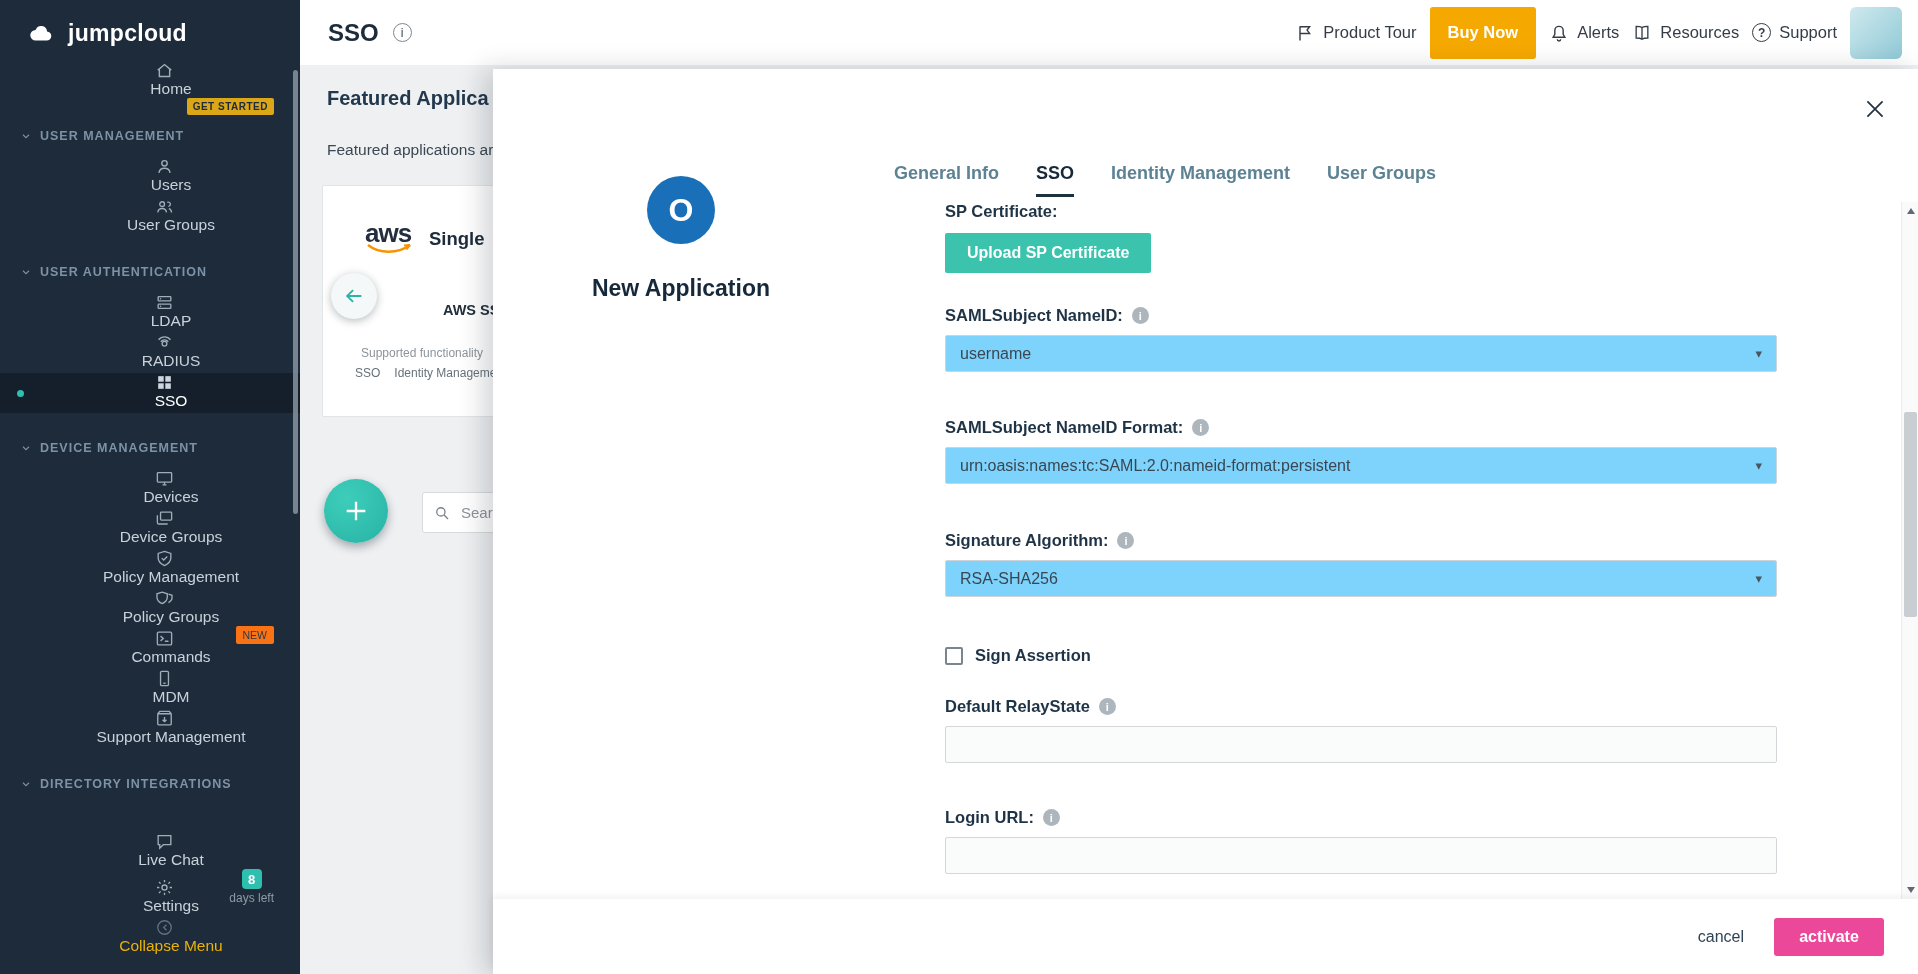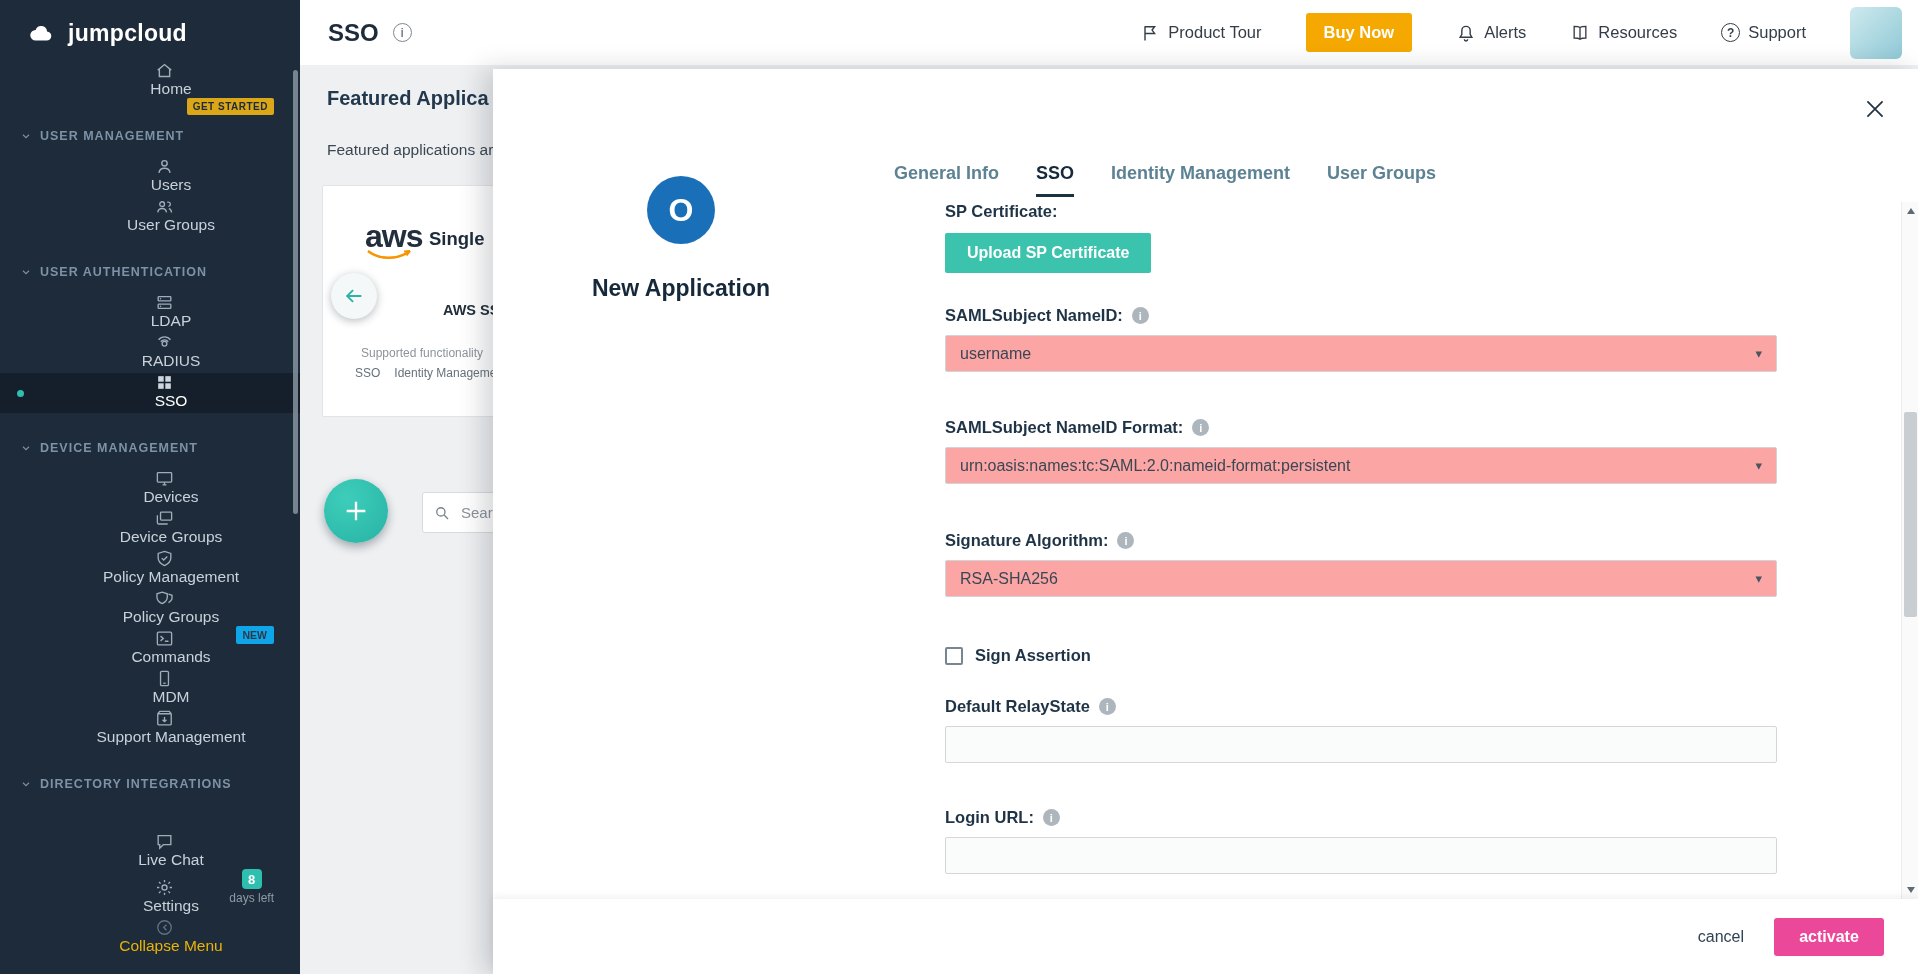--- a/index.html
+++ b/index.html
@@ -31,22 +31,22 @@
   .nav-section {
     display:flex; align-items:center; gap:8px; height:42px; margin-top:14px;
     padding-left:20px; color:#7d92a6; font-size:12.5px; font-weight:bold; letter-spacing:1px; cursor:pointer;
   }
   .nav-section svg { width:12px; height:12px; color:#7d92a6; }
   .badge-gold {
     margin-left:auto; margin-right:26px; background:#dba617; color:#1d2b3a;
     font-size:10px; font-weight:bold; letter-spacing:.5px; padding:3px 6px; border-radius:2px;
   }
   .badge-new {
-    margin-left:auto; margin-right:26px; background:#0ea5e9; color:#2c3a47;
-    font-size:10.5px; font-weight:bold; padding:3px 7px; border-radius:2px;
+    margin-left:auto; margin-right:26px; background:#f97316; color:#2c3a47;
+    font-size:10.5px; font-weight:normal; padding:3px 7px; border-radius:2px;
   }
   .side-footer { position:absolute; left:0; bottom:16px; width:300px; }
   .row-livechat { height:46px; }
   .chat-right { margin-left:auto; margin-right:26px; display:flex; flex-direction:column; align-items:center; }
   .badge-8 { width:20px; height:20px; background:#2ebfae; color:#fff; border-radius:4px; font-size:13px; font-weight:bold; display:flex; align-items:center; justify-content:center; }
   .days-left { font-size:12px; color:#8e9aa5; margin-top:2px; }
   .dim { color:#eab308; }
   .dim .nicon { color:#5f7181; }
   .side-scroll { position:absolute; right:2px; top:70px; width:5px; height:444px; background:#8d9aa5; border-radius:3px; opacity:.8; }
 
@@ -55,41 +55,41 @@
     position:absolute; left:300px; top:0; right:0; height:65px; background:#fff; z-index:4;
     display:flex; align-items:center; justify-content:space-between; padding:0 16px 0 28px;
   }
   .tb-left { display:flex; align-items:center; gap:14px; }
   .tb-title { font-size:24px; font-weight:bold; color:#1d2b3a; margin:0; }
   .info-outline {
     width:19px; height:19px; border:1.5px solid #7e8890; border-radius:50%; color:#7e8890;
     font-size:12px; font-weight:bold; display:inline-flex; align-items:center; justify-content:center; cursor:pointer;
   }
   .info-outline::after { content:"i"; }
-  .tb-right { display:flex; align-items:center; gap:44px; }
+  .tb-right { display:flex; gap:13px; }
   .tb-item { display:flex; align-items:center; gap:8px; color:#333d47; font-size:16.5px; cursor:pointer; }
   .tb-item svg { width:20px; height:20px; color:#333d47; }
   .q-icon { width:19px; height:19px; border:1.6px solid #333d47; border-radius:50%; font-size:12px; font-weight:bold; display:inline-flex; align-items:center; justify-content:center; }
   .q-icon::after { content:"?"; }
   .buy-btn {
     background:#f5a800; color:#fff; border:none; border-radius:3px; cursor:pointer;
     font-family:inherit; font-size:16.5px; font-weight:bold; padding:10px 18px;
   }
   .avatar { width:52px; height:52px; border-radius:6px; background:linear-gradient(135deg,#cfe9ee,#8fc9d6); cursor:pointer; }
 
   
   .page { position:absolute; left:300px; top:65px; right:0; bottom:0; }
   .page-heading { position:absolute; left:27px; top:22px; font-size:20px; font-weight:bold; color:#22384c; white-space:nowrap; }
   .page-subtext { position:absolute; left:27px; top:76px; font-size:15.5px; color:#3c4753; white-space:nowrap; }
   .app-card {
     position:absolute; left:22px; top:120px; width:430px; height:232px;
     background:#fff; border:1px solid #e1e5e8; border-radius:2px;
   }
   .aws-logo { position:absolute; left:42px; top:32px; }
-  .aws-word { font-size:32px; font-weight:bold; color:#232f3e; letter-spacing:-1px; }
+  .aws-word { font-size:26px; font-weight:bold; color:#232f3e; letter-spacing:-1px; }
   .aws-smile { display:block; margin-top:-6px; }
   .card-title { position:absolute; left:106px; top:42px; font-size:18.5px; font-weight:bold; color:#1d2b3a; white-space:nowrap; }
   .card-name { position:absolute; left:120px; top:116px; font-size:14.5px; font-weight:bold; color:#23303c; white-space:nowrap; }
   .card-supported { position:absolute; left:38px; top:160px; font-size:12px; color:#8b949b; white-space:nowrap; }
   .card-tags { position:absolute; left:32px; top:180px; display:flex; gap:14px; font-size:12px; color:#66727b; white-space:nowrap; }
   .back-btn {
     position:absolute; left:31px; top:208px; width:46px; height:46px; border-radius:50%;
     background:#f4f8f9; box-shadow:0 2px 8px rgba(20,30,40,.3); border:none; cursor:pointer;
     display:flex; align-items:center; justify-content:center;
   }
@@ -134,21 +134,21 @@
     font-size:11px; font-weight:bold; display:inline-flex; align-items:center; justify-content:center;
     margin-left:9px; cursor:pointer;
   }
   .info-dot::after { content:"i"; }
   .btn-upload {
     background:#3cc3ae; color:#fff; border:none; border-radius:2px; cursor:pointer;
     font-family:inherit; font-size:16px; font-weight:bold; height:40px; padding:0 22px;
   }
   .select {
     display:flex; align-items:center; justify-content:space-between; height:37px;
-    background:#fca5a5; border:1px solid #cfd4d8; border-radius:2px; padding:0 14px;
+    background:#7dd3fc; border:1px solid #cfd4d8; border-radius:2px; padding:0 14px;
     font-size:16px; color:#3a4753; cursor:pointer;
   }
   .caret { color:#49565f; font-size:13px; }
   .caret::after { content:"▾"; }
   .text-input {
     width:832px; height:37px; background:#fafbfb; border:1px solid #d3d7da; border-radius:2px;
     padding:0 12px; font-family:inherit; font-size:16px; color:#333; outline:none;
   }
   .cb-row { display:flex; align-items:center; gap:12px; }
   .checkbox { width:18px; height:18px; border:2px solid #7b858d; border-radius:2px; background:#fff; cursor:pointer; flex:0 0 auto; }

